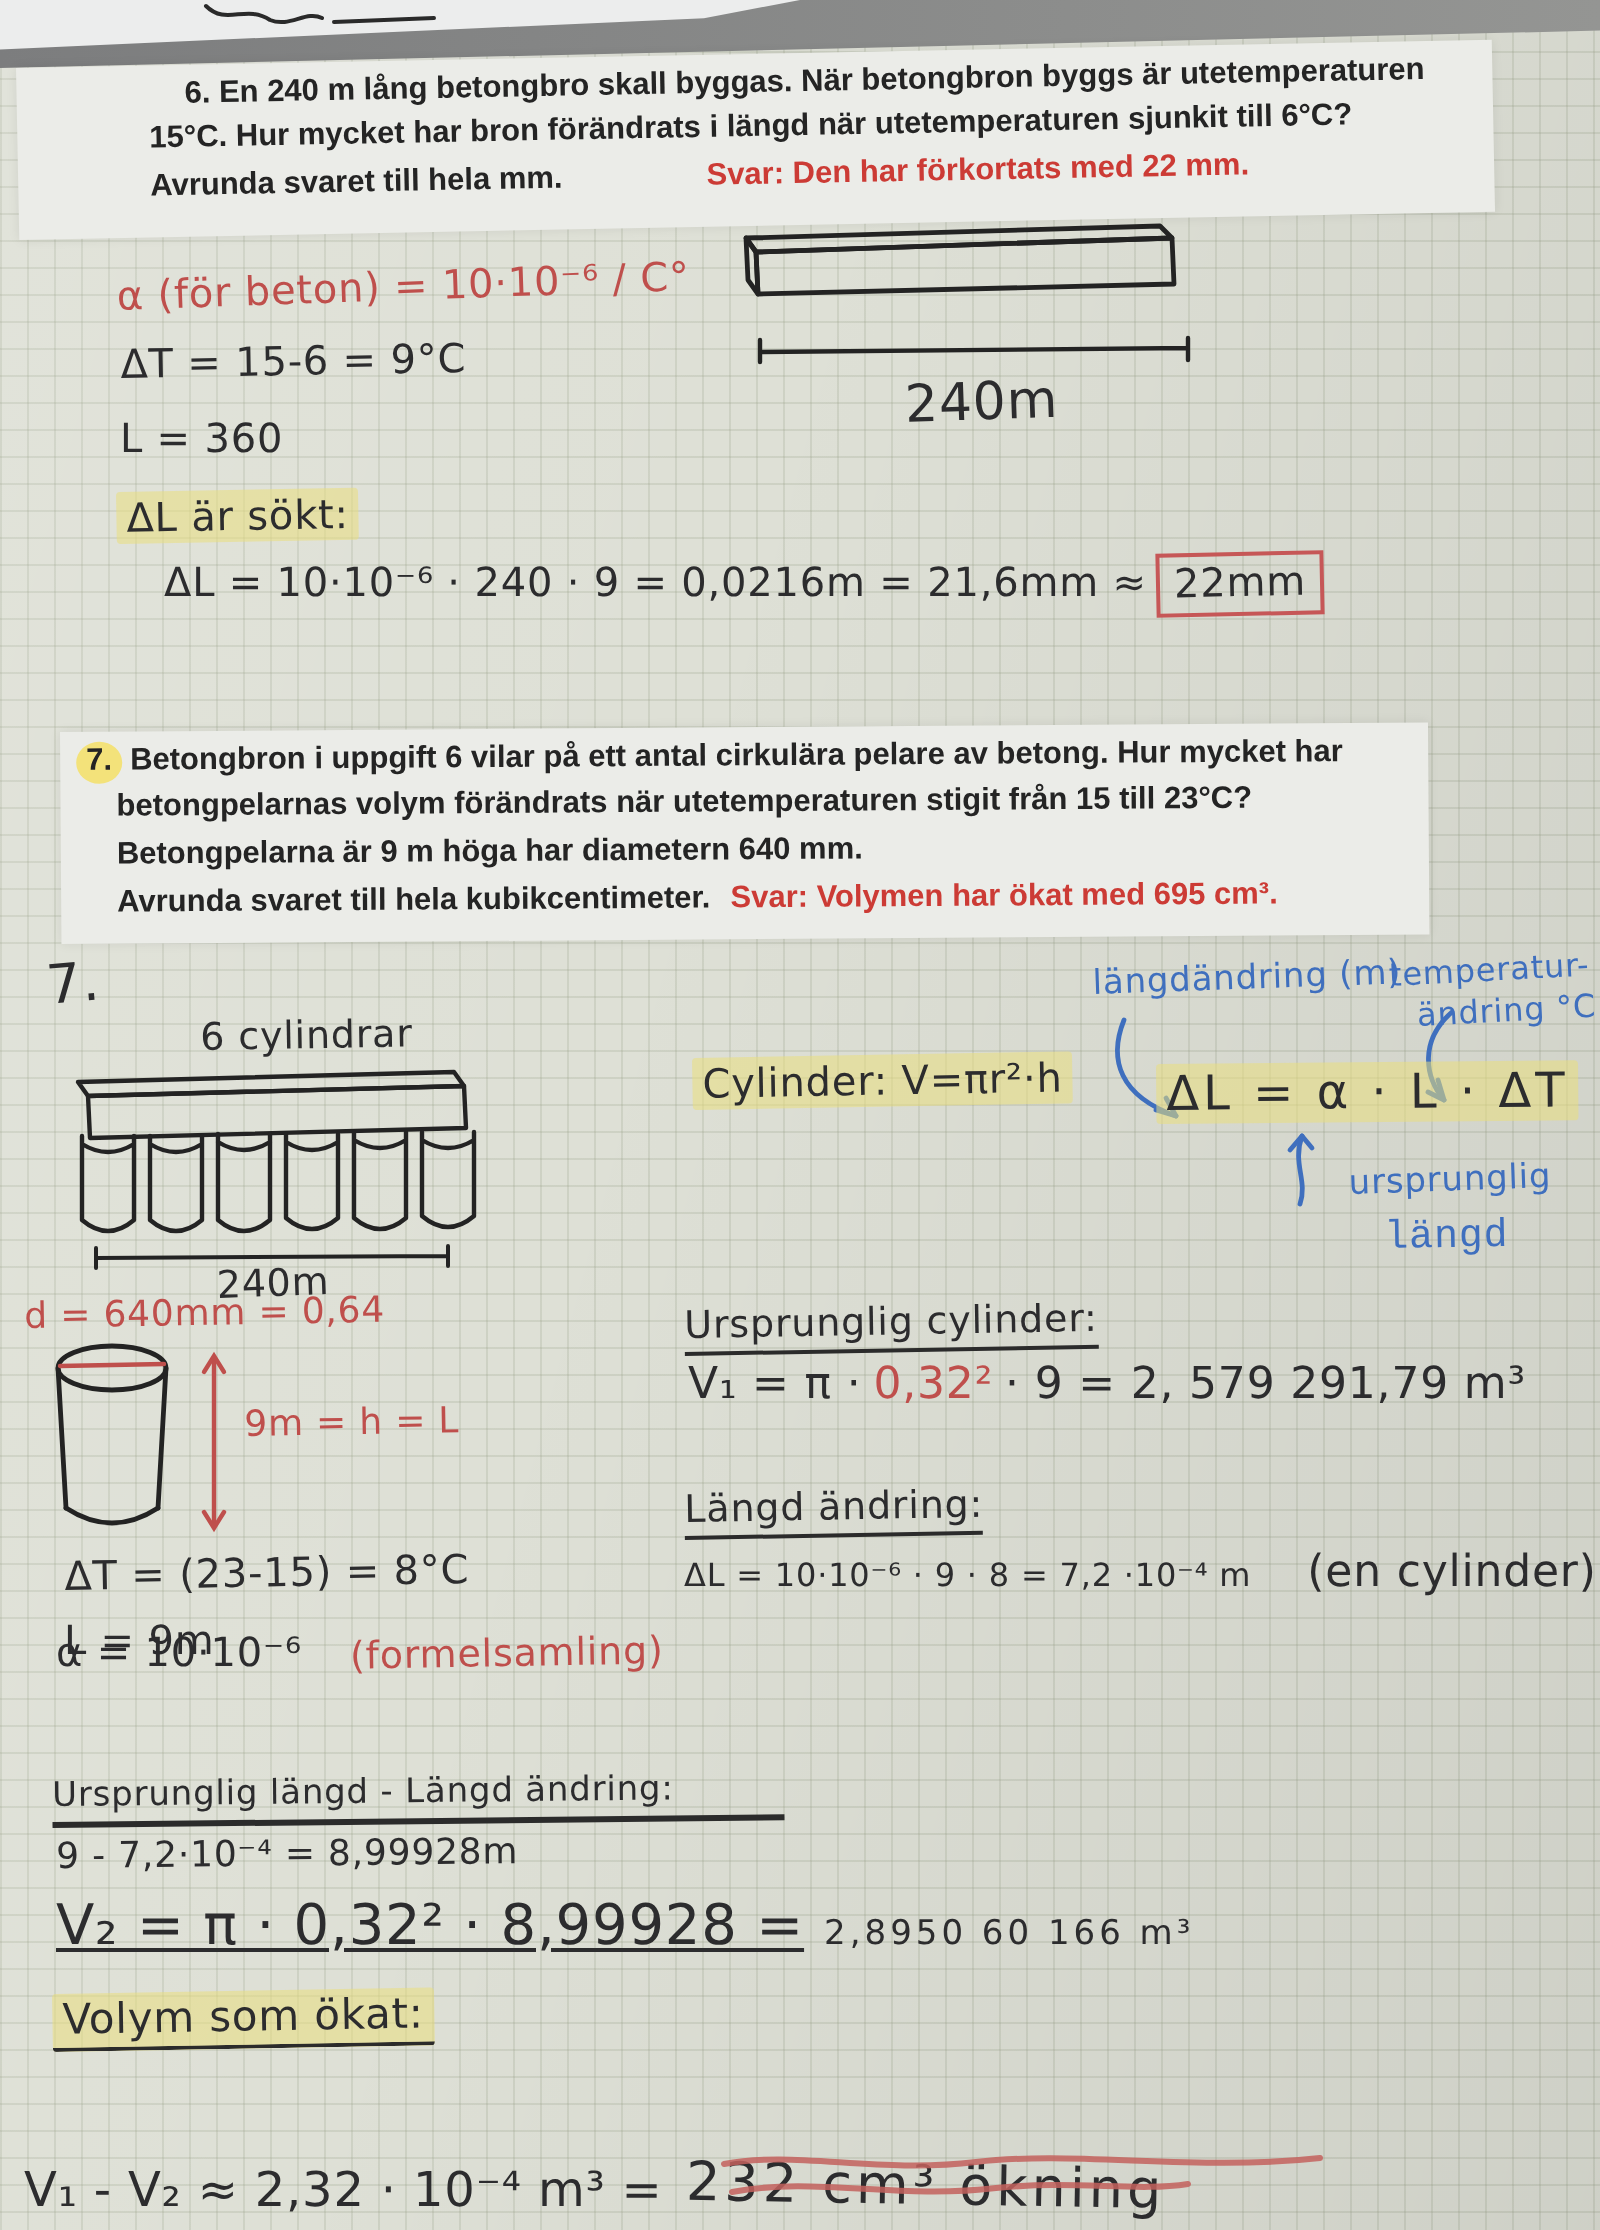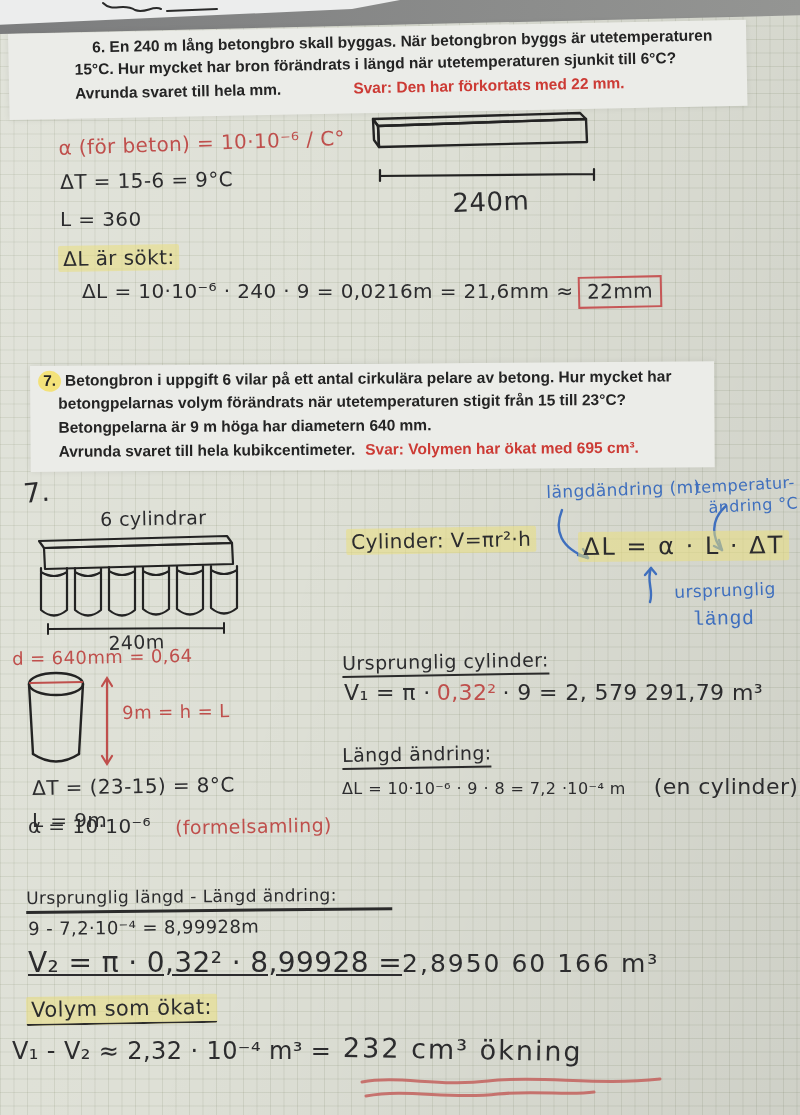--- a/index.html
+++ b/index.html
@@ -192,27 +192,27 @@
   <div class="abs hw underline" style="left:342px;top:744px;font-size:19px;transform:rotate(-1deg);">Längd ändring:</div>
   <div class="abs row" style="left:342px;top:774px;">
     <span class="hw" style="font-size:16px;">ΔL = 10·10⁻⁶ · 9 · 8 = 7,2 ·10⁻⁴ m</span>
     <span class="hw" style="font-size:22px;margin-left:28px;">(en cylinder)</span>
   </div>
 
   <div class="abs hw underline3" style="left:26px;top:888px;font-size:17px;transform:rotate(-0.6deg);">Ursprunglig längd - Längd ändring:</div>
   <div class="abs hw" style="left:28px;top:918px;font-size:18px;transform:rotate(-0.6deg);">9 - 7,2·10⁻⁴ = 8,99928m</div>
   <div class="abs row" style="left:28px;top:946px;">
     <span class="hw" style="font-size:28px;text-decoration:underline;">V₂ = π · 0,32² · 8,99928  =</span>
-    <span class="hw" style="font-size:25px;letter-spacing:2px;">2,8950 60 166 m³</span>
+    <span class="hw" style="font-size:17px;margin-left:10px;letter-spacing:2px;">2,8950 60 166 m³</span>
   </div>
 
   <div class="abs hw" style="left:26px;top:998px;font-size:21px;transform:rotate(-1deg);">
     <span class="hl underline">Volym som ökat:</span>
   </div>
-  <div class="abs row" style="left:12px;top:1034px;align-items:flex-end;">
+  <div class="abs row" style="left:12px;top:1078px;align-items:flex-end;">
     <span class="hw" style="font-size:24px;">V₁ - V₂ ≈  2,32 · 10⁻⁴ m³  =</span>
     <span class="hw" style="font-size:27px;margin-left:12px;letter-spacing:2px;transform:rotate(1deg);display:inline-block;">232 cm³ ökning</span>
   </div>
   <svg class="abs" style="left:358px;top:1072px;" width="310" height="36">
     <g stroke="#c4625e" stroke-width="3" fill="none" stroke-linecap="round" opacity="0.85">
       <path d="M4,10 C40,3 80,15 130,9 C180,3 240,14 302,7"></path>
       <path d="M8,24 C50,16 90,28 140,22 C180,18 210,24 236,20"></path>
     </g>
   </svg>
 

